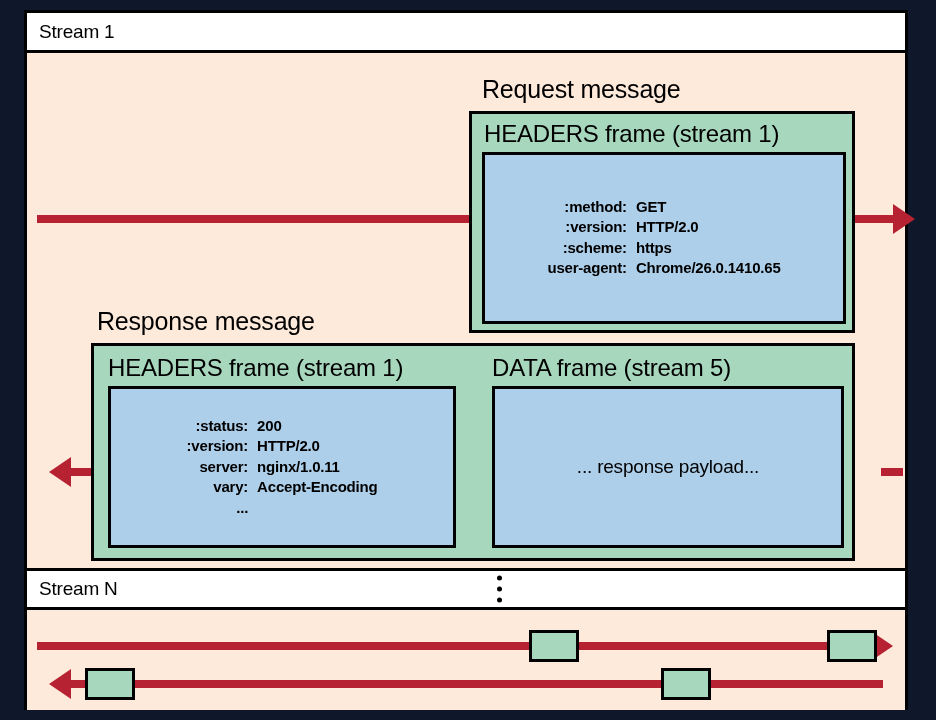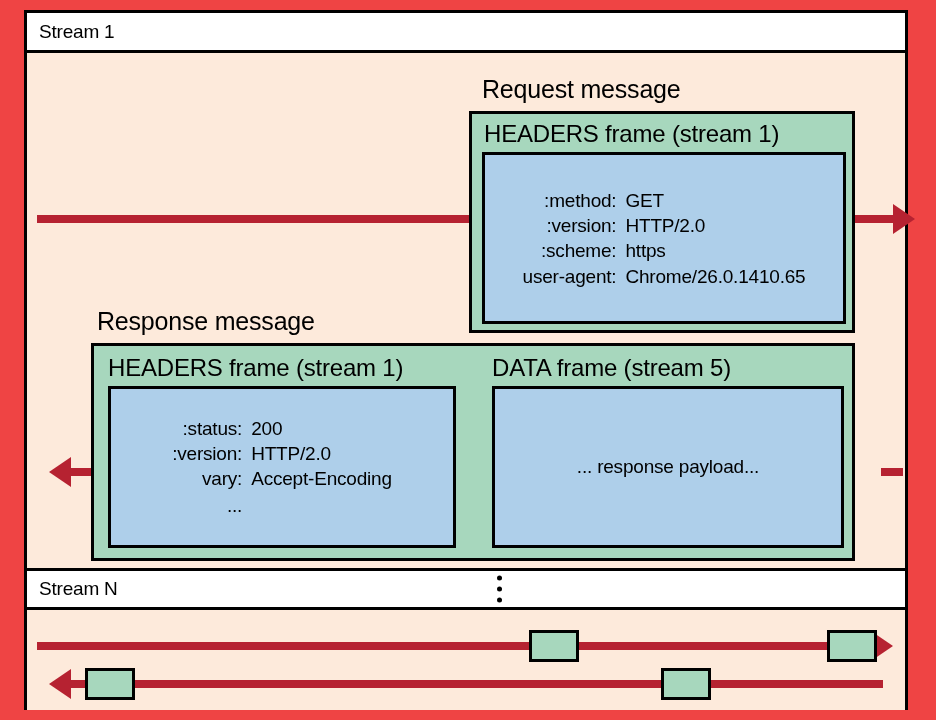--- a/index.html
+++ b/index.html
@@ -11,21 +11,21 @@
     width: 936px;
     height: 720px;
     font-family: "Liberation Sans", sans-serif;
     overflow: hidden;
   }
 
   #canvas {
     position: relative;
     width: 936px;
     height: 720px;
-    background: #ef4444;
+    background: #0f172a;
   }
 
   
   .outer-frame {
     position: absolute;
     left: 24px;
     top: 10px;
     width: 884px;
     height: 700px;
     border: 3px solid #000000;
@@ -153,26 +153,27 @@
   .kv-table {
     position: absolute;
     left: 0;
     right: 0;
     top: 50%;
     transform: translateY(-50%);
     border-collapse: collapse;
     margin: 0 auto;
   }
   .kv-table td {
-    font-size: 19px;
+    font-size: 15px;
     color: #000000;
     padding: 1px 0;
     line-height: 1.22;
     white-space: nowrap;
     letter-spacing: -0.2px;
+    font-weight: bold;
   }
   .kv-key {
     text-align: right;
     padding-right: 9px !important;
   }
   .kv-val {
     text-align: left;
   }
   .kv-ellipsis td {
     text-align: center;
@@ -299,20 +300,24 @@
         <div class="payload-box resp-hdr-payload">
           <table class="kv-table">
             <tbody>
               <tr>
                 <td class="kv-key">:status:</td>
                 <td class="kv-val">200</td>
               </tr>
               <tr>
                 <td class="kv-key">:version:</td>
                 <td class="kv-val">HTTP/2.0</td>
+              </tr>
+              <tr>
+                <td class="kv-key">server:</td>
+                <td class="kv-val">nginx/1.0.11</td>
               </tr>
               <tr>
                 <td class="kv-key">vary:</td>
                 <td class="kv-val">Accept-Encoding</td>
               </tr>
               <tr class="kv-ellipsis">
                 <td class="kv-key">...</td>
                 <td class="kv-val"></td>
               </tr>
             </tbody>

